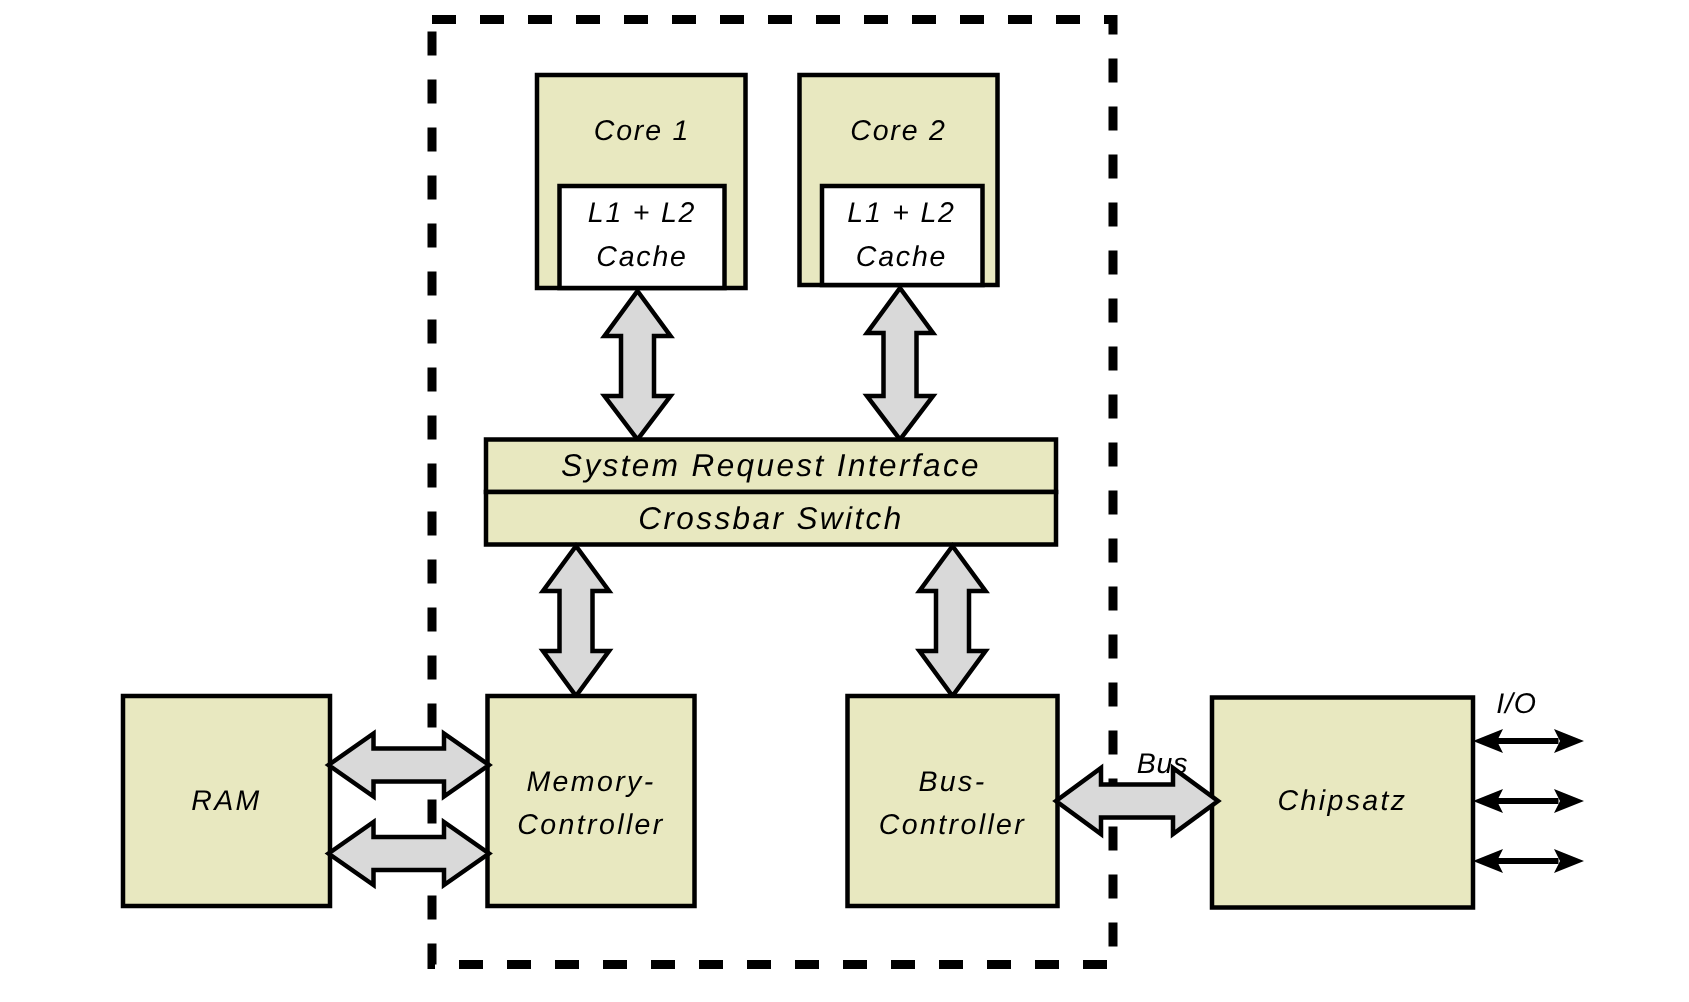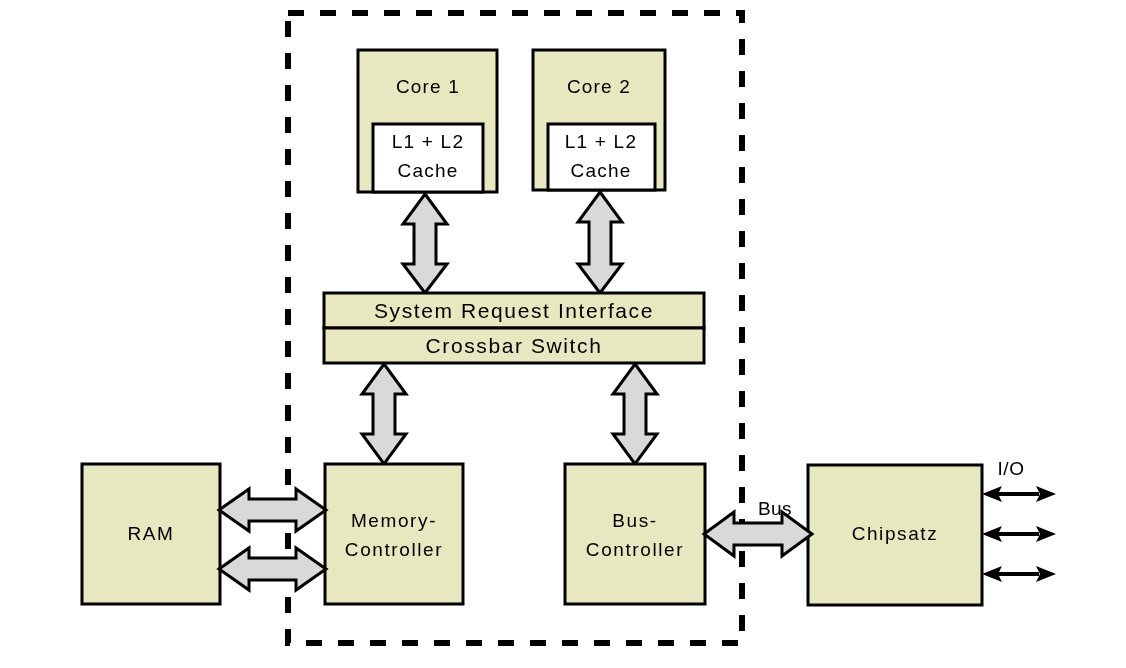--- a/index.html
+++ b/index.html
@@ -7,20 +7,21 @@
     padding: 0;
     background: #ffffff;
   }
   #stage {
     position: relative;
     width: 1126px;
     height: 668px;
     background: #ffffff;
     overflow: hidden;
     font-family: "Liberation Sans", sans-serif;
+    font-style: italic;
   }
   svg#diagram {
     position: absolute;
     left: 0;
     top: 0;
     width: 1126px;
     height: 668px;
     display: block;
   }
   .box-fill      { fill: #e8e8c0; stroke: #000000; stroke-width: 3; }

